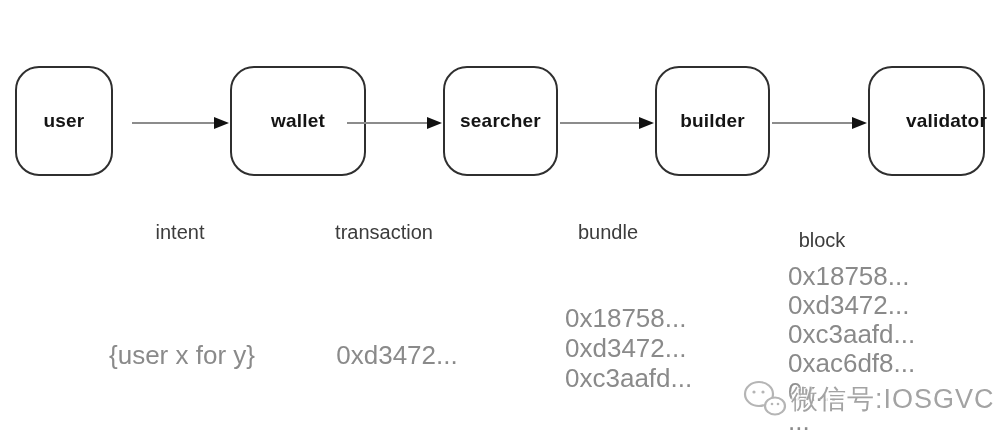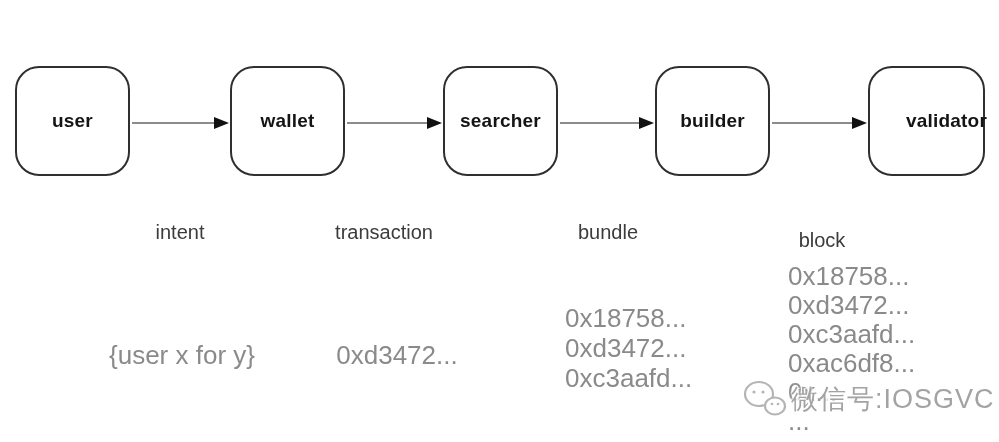--- a/index.html
+++ b/index.html
@@ -20,22 +20,22 @@
     background: #ffffff;
     display: flex;
     align-items: center;
     justify-content: center;
     font-weight: 700;
     font-size: 19px;
     color: #141414;
     letter-spacing: 0.2px;
     box-sizing: border-box;
   }
-  .node-user      { left: 15px;  width: 115px; }
-  .node-wallet    { left: 230px; width: 115px; }
+  .node-user      { left: 15px;  width: 98px; }
+  .node-wallet    { left: 230px; width: 136px; }
   .node-searcher  { left: 443px; width: 115px; }
   .node-builder   { left: 655px; width: 115px; }
   .node-validator { left: 868px; width: 117px; padding-left: 40px; }
 
   .arrows-layer {
     position: absolute;
     left: 0; top: 0;
     width: 999px; height: 442px;
     pointer-events: none;
   }

